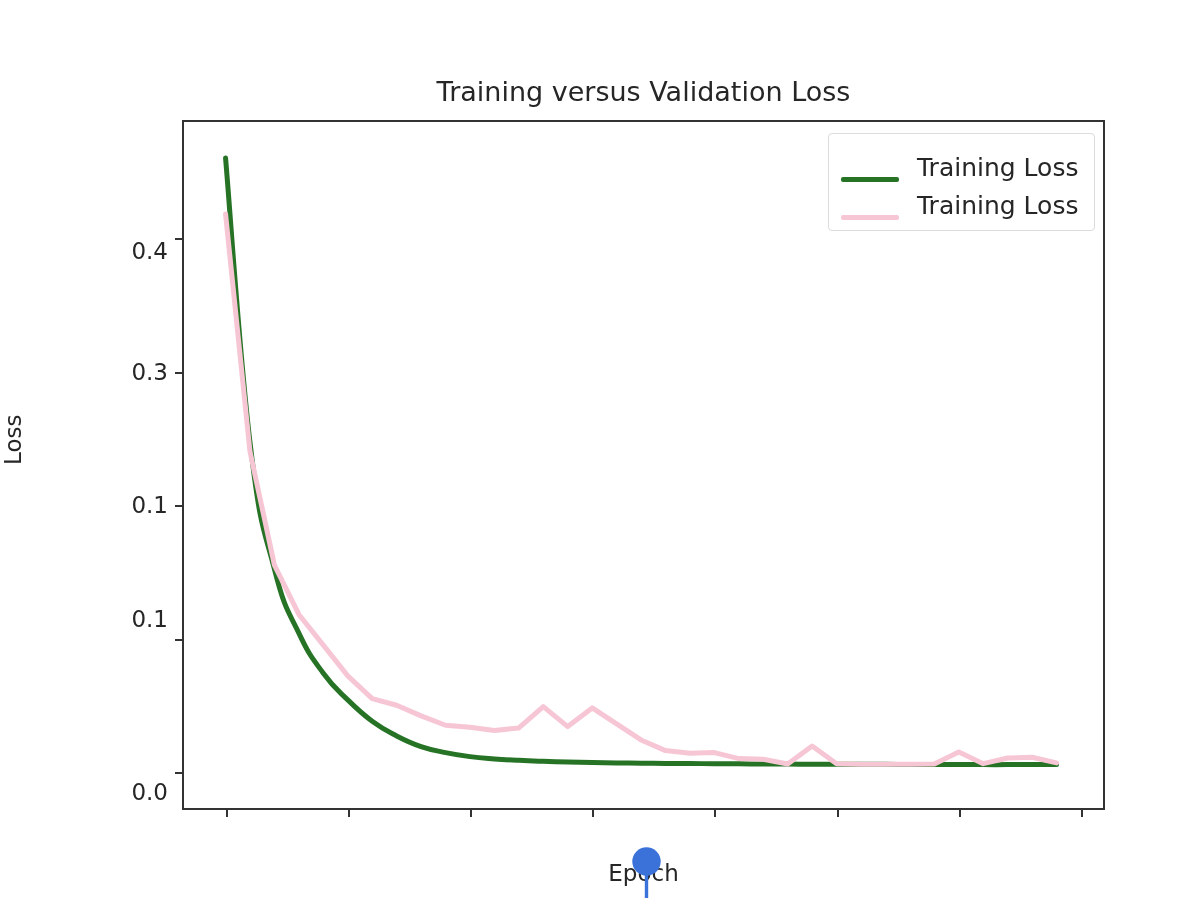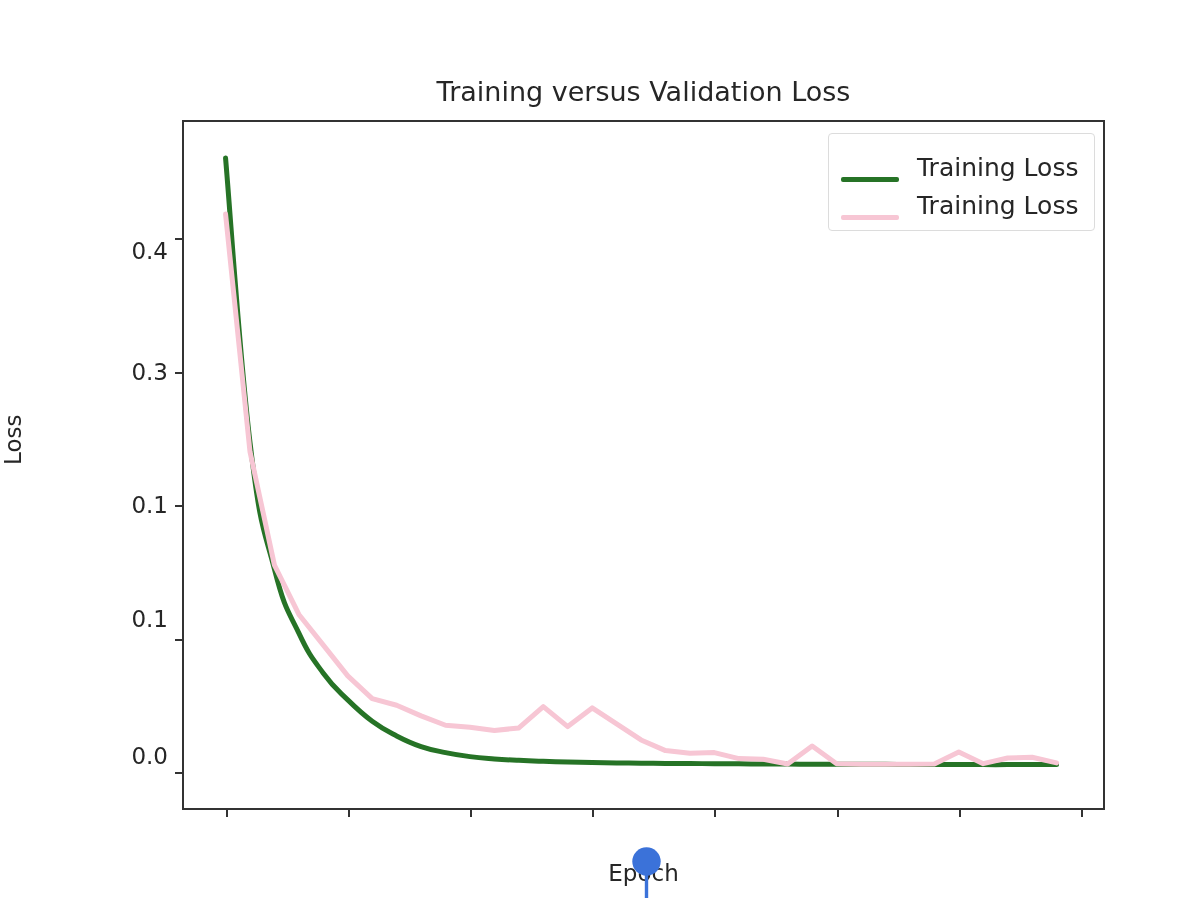--- a/index.html
+++ b/index.html
@@ -166,21 +166,21 @@
 
 <div id="figure">
 
   <div id="chart-title">Training versus Validation Loss</div>
 
   <div id="ylabel">Loss</div>
 
   <div id="xlabel">Epoch</div>
 
   <div id="ytick-labels">
-      <div class="ytick-label" style="top: 636px;">0.0</div>
+      <div class="ytick-label" style="top: 672px;">0.0</div>
       <div class="ytick-label" style="top: 499px;">0.1</div>
       <div class="ytick-label" style="top: 385.039px;">0.1</div>
       <div class="ytick-label" style="top: 251.576px;">0.3</div>
       <div class="ytick-label" style="top: 131px;">0.4</div>
     </div>
 
   <div id="ytick-marks">
       <div class="ytick-mark" style="top: 651.965px;"></div>
       <div class="ytick-mark" style="top: 518.502px;"></div>
       <div class="ytick-mark" style="top: 385.039px;"></div>

